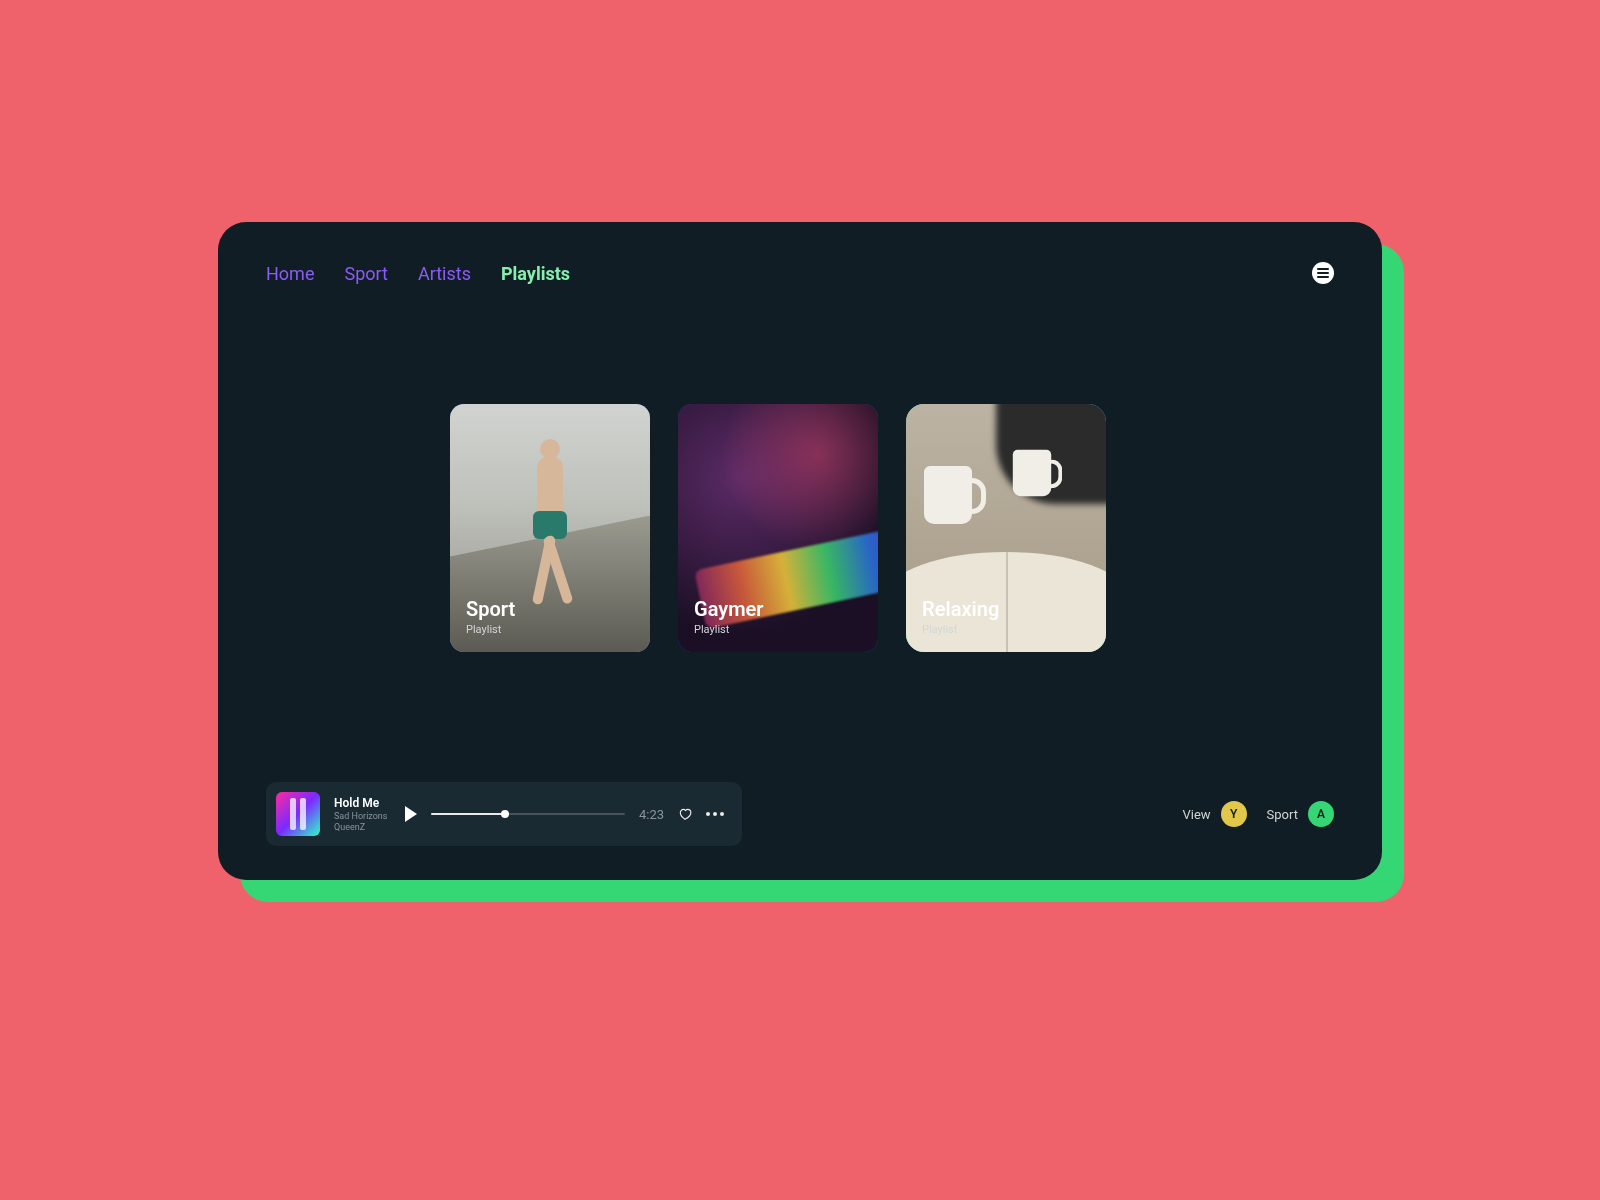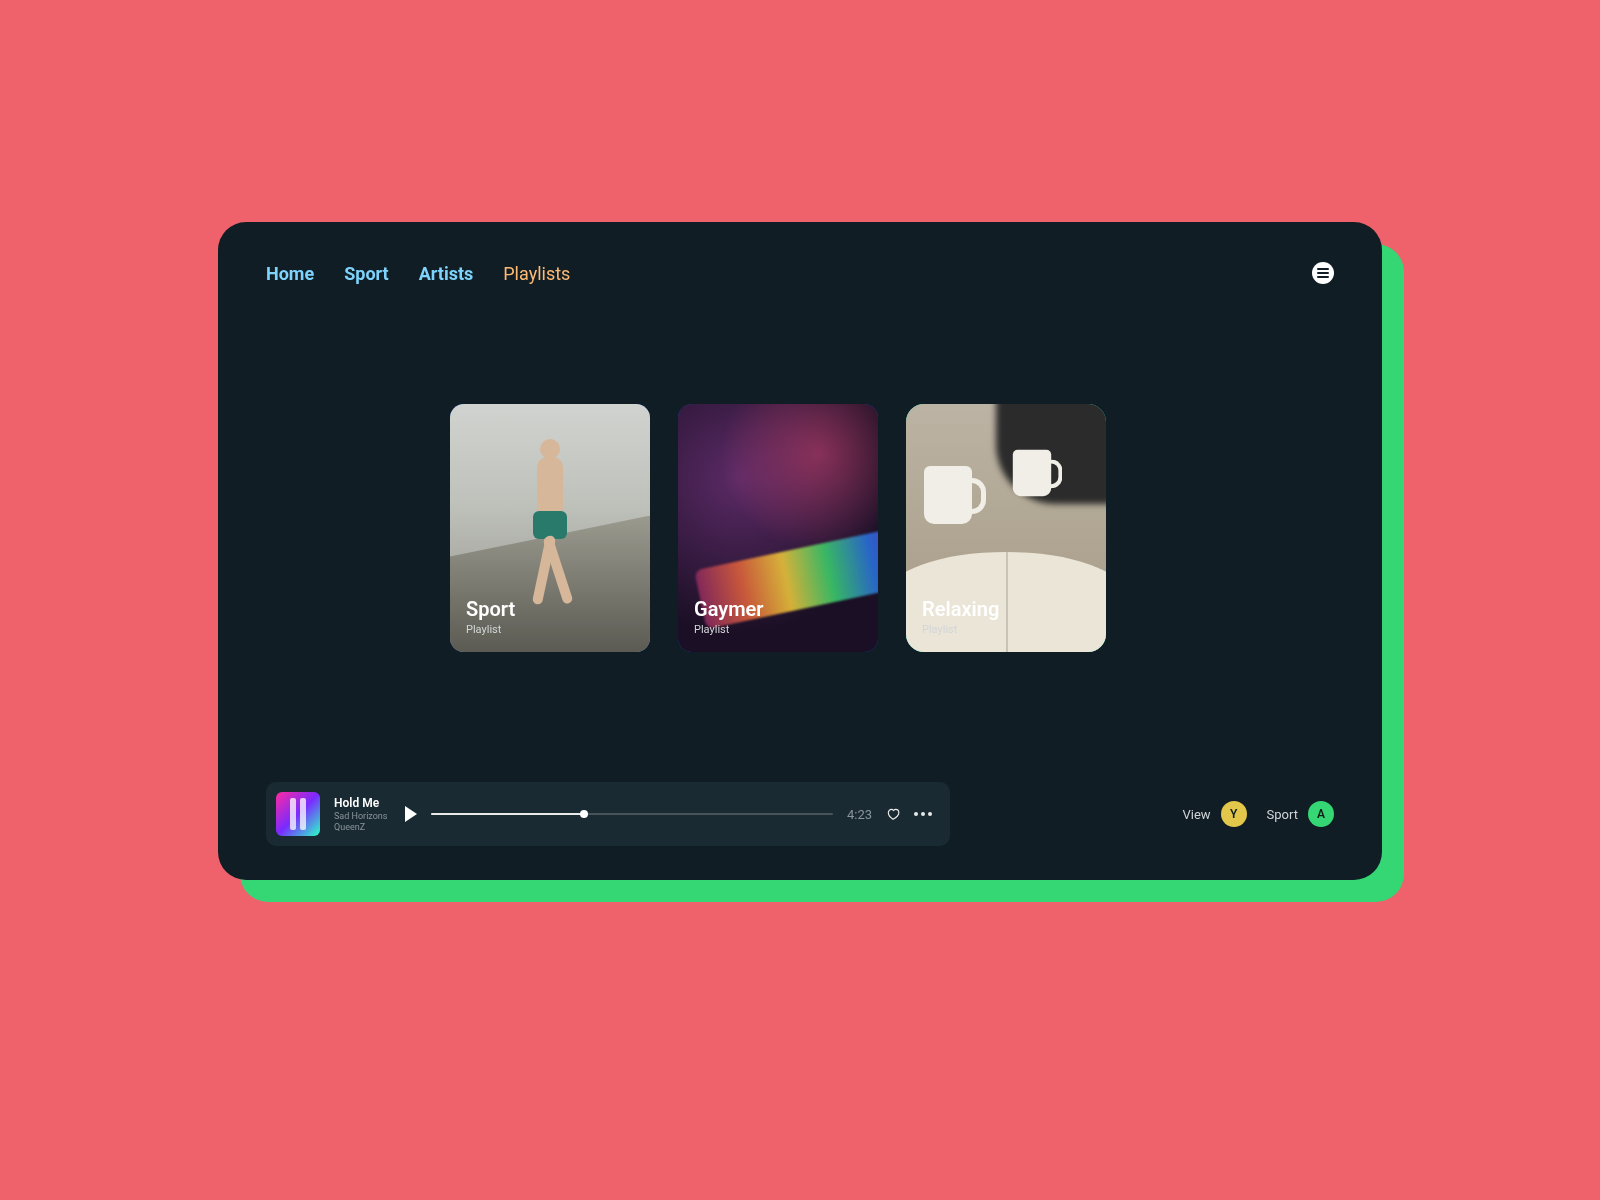--- a/index.html
+++ b/index.html
@@ -38,28 +38,28 @@
   .nav {
     display: flex;
     align-items: center;
     justify-content: space-between;
   }
   .nav-left {
     display: flex;
     gap: 30px;
   }
   .nav-item {
-    color: #7dd3fc;
+    color: #8b5cf6;
     font-size: 18px;
+    font-weight: 400;
+    cursor: pointer;
+  }
+  .nav-item.active {
+    color: #86efac;
     font-weight: 700;
-    cursor: pointer;
-  }
-  .nav-item.active {
-    color: #fdba74;
-    font-weight: 400;
   }
   .menu-btn {
     width: 22px;
     height: 22px;
     border-radius: 50%;
     background: #fff;
     display: flex;
     align-items: center;
     justify-content: center;
     cursor: pointer;
@@ -242,21 +242,21 @@
     display: flex;
     align-items: center;
     justify-content: space-between;
   }
   .player {
     display: flex;
     align-items: center;
     background: #1a2a33;
     border-radius: 10px;
     padding: 10px 18px 10px 10px;
-    width: 684px;
+    width: 476px;
     gap: 14px;
   }
   .art {
     width: 44px; height: 44px;
     border-radius: 6px;
     background: linear-gradient(135deg, #ff2aa0 0%, #7a2aff 50%, #2affc8 100%);
     position: relative;
     overflow: hidden;
     flex-shrink: 0;
   }

